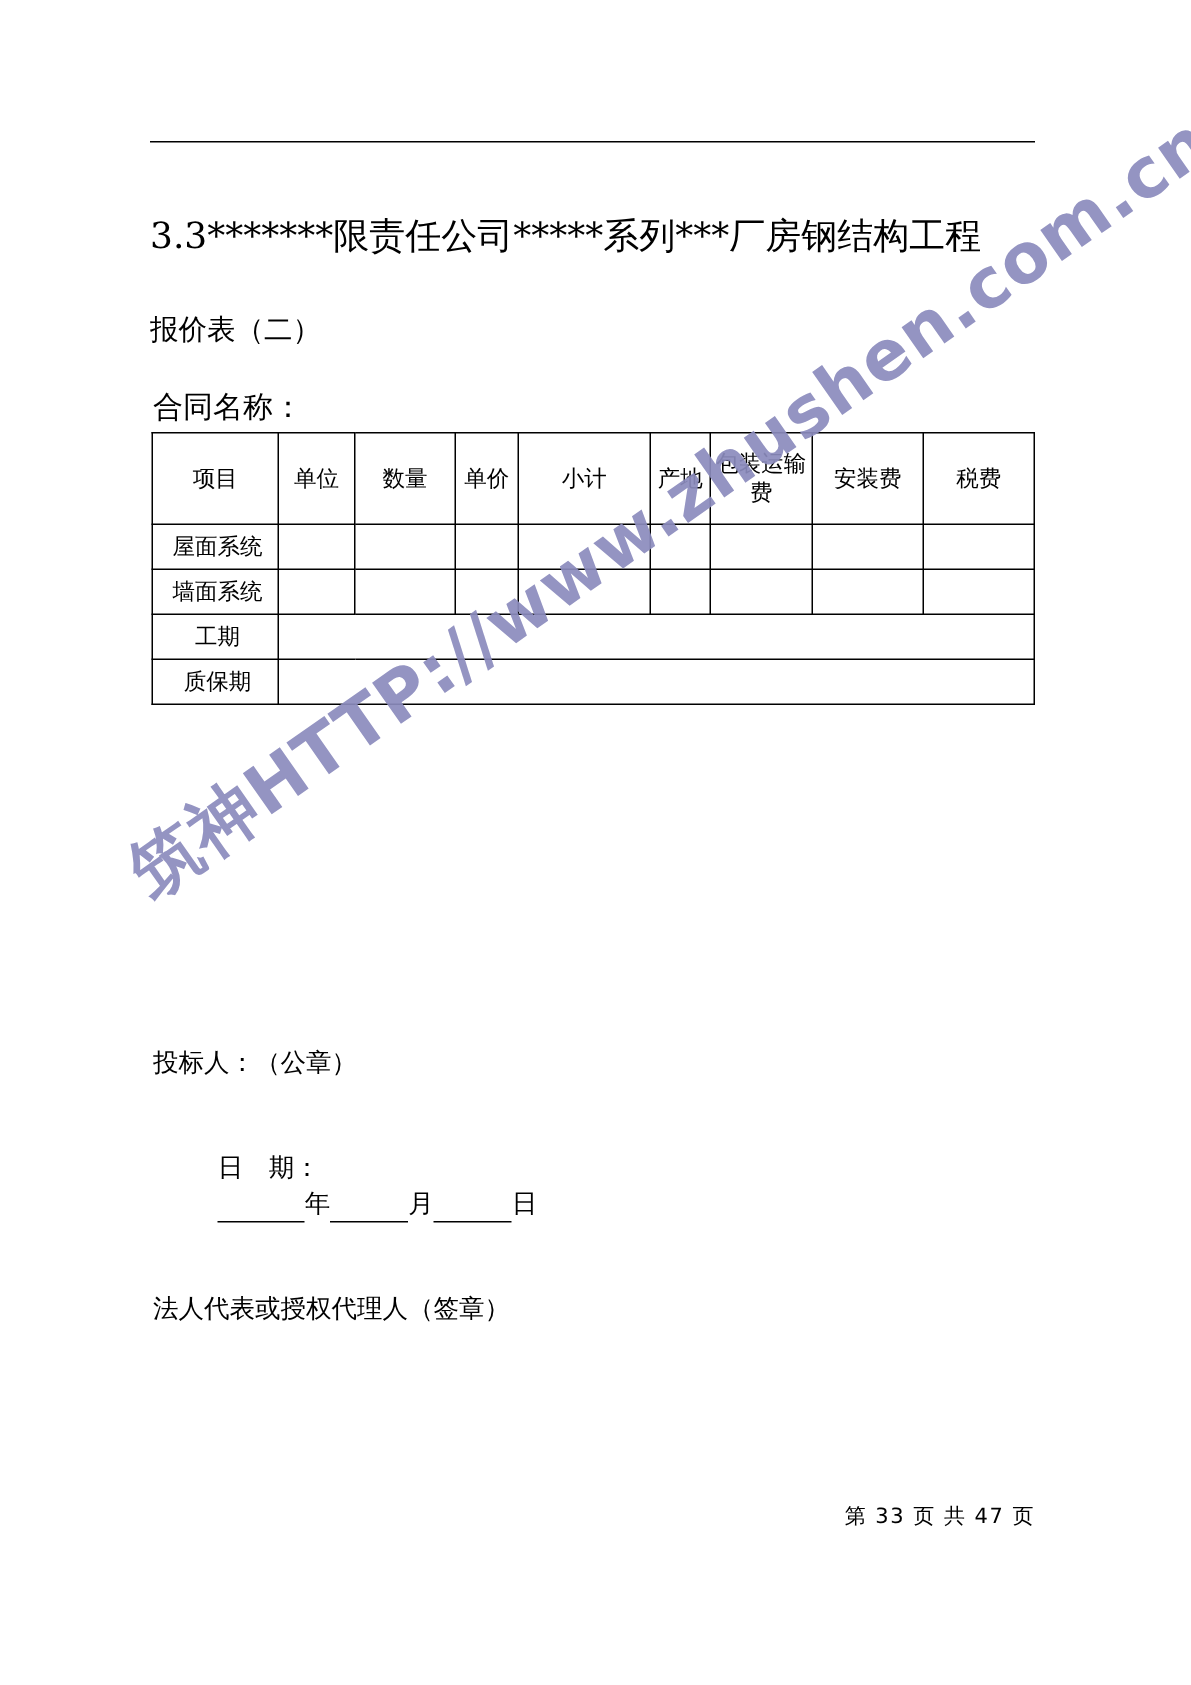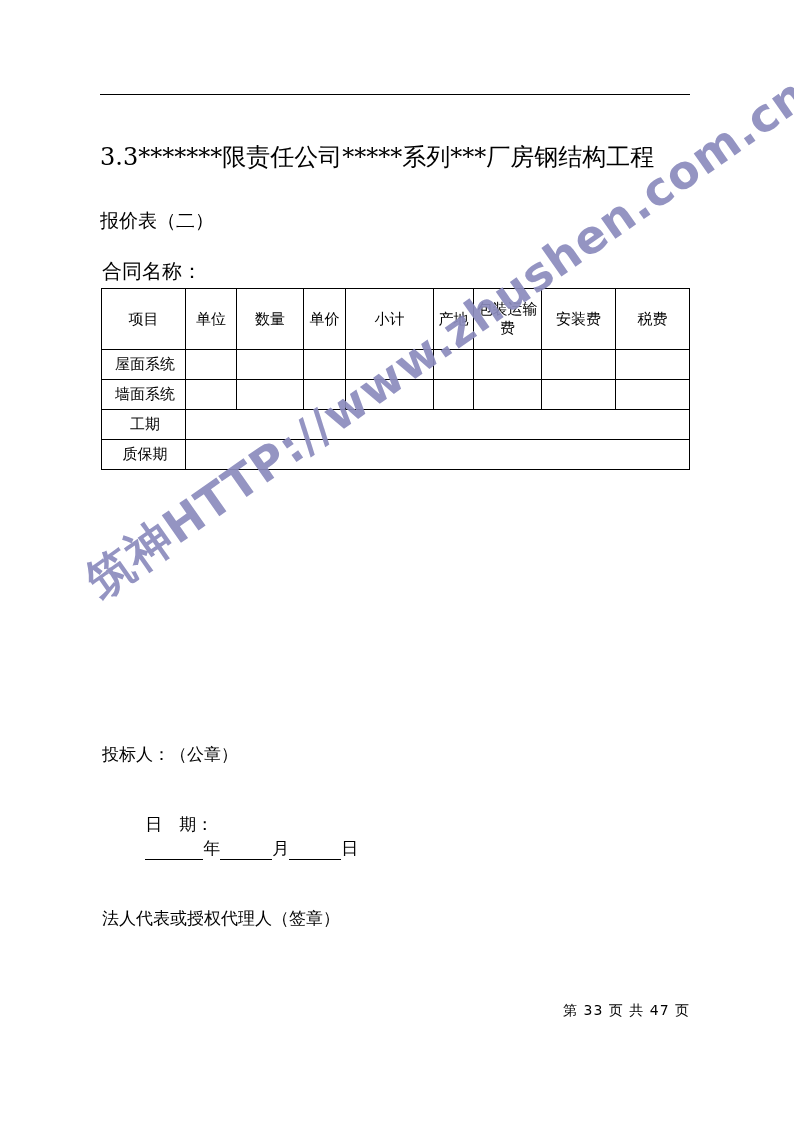--- a/index.html
+++ b/index.html
@@ -158,21 +158,20 @@
   col.c-install { width: 74px; }
   col.c-tax     { width: 74px; }
 
   
   .sign-block {
     position: absolute;
     left: 102px;
     top: 697px;
     width: 588px;
     font-size: 17px;
-    margin-top: 45px;
   }
   .sign-line {
     margin-bottom: 22px;
     line-height: 24px;
     white-space: pre;
   }
   .sign-line:last-child { margin-bottom: 0; }
   .blank-ul {
     display: inline-block;
     border-bottom: 1.3px solid #000000;

